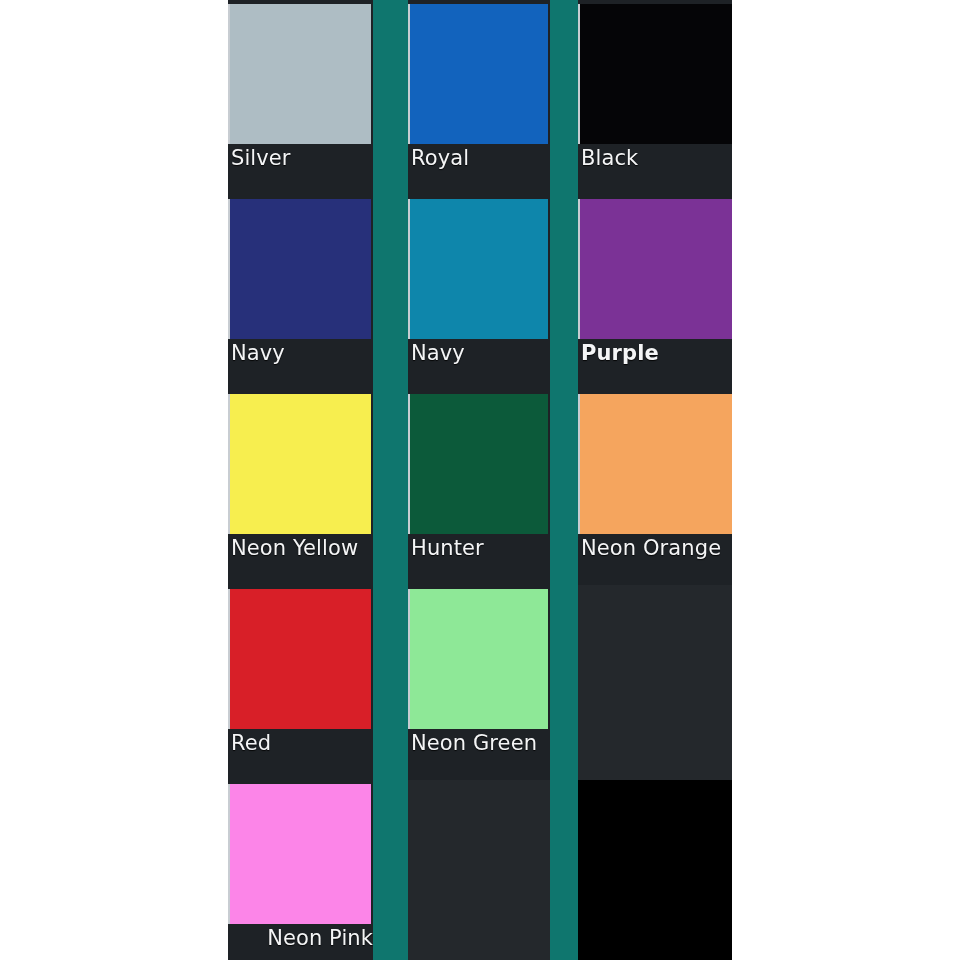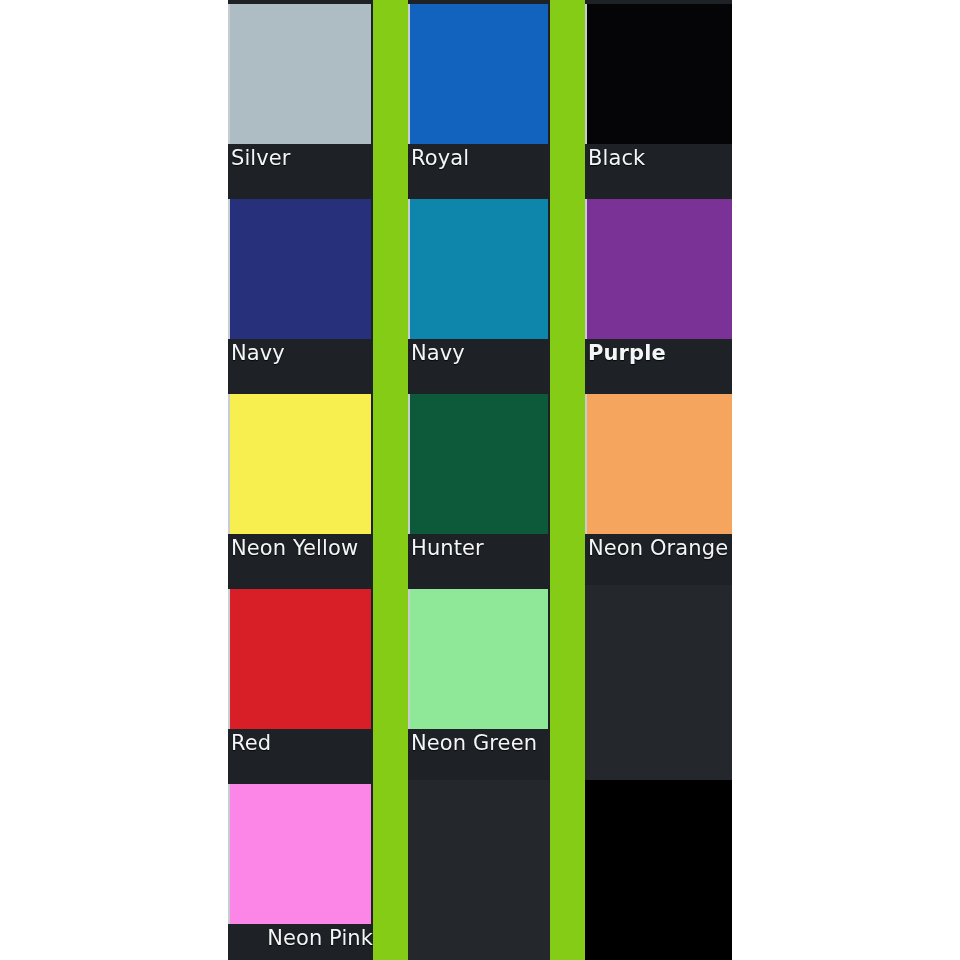--- a/index.html
+++ b/index.html
@@ -34,21 +34,21 @@
 
   .swatch-column {
     background: #000000;
     height: 100%;
     display: flex;
     flex-direction: column;
     flex: 0 0 auto;
   }
 
   .swatch-column.col-0 { width: 145px; margin-right: 35px; }
-  .swatch-column.col-1 { width: 142px; margin-right: 35px; }
+  .swatch-column.col-1 { width: 142px; margin-right: 28px; }
   .swatch-column.col-2 { width: 169px; }
 
   .swatch-cell {
     position: relative;
     height: 195px;
     flex: 0 0 auto;
     background: #1e2226;
     box-sizing: border-box;
     overflow: hidden;
   }
@@ -81,21 +81,21 @@
     line-height: 30px;
     letter-spacing: 0.1px;
     white-space: nowrap;
     text-shadow: 0 1px 1px rgba(0,0,0,0.85);
   }
 </style>
 </head>
 <body>
 
 <div id="swatch-page" style="background: rgb(255, 255, 255);">
-  <div id="swatch-panel" style="background: #84cc16;">
+  <div id="swatch-panel" style="background: #0f766e;">
 
   <div class="swatch-column col-0">
         <div class="swatch-cell">
           <div class="swatch-chip" style="background: rgb(174, 189, 196); border-left-color: rgb(200, 205, 210);"></div>
           <div class="swatch-label" style="color: rgb(244, 245, 246);">Silver</div>
         </div>
         <div class="swatch-cell">
           <div class="swatch-chip" style="background: rgb(39, 48, 122); border-left-color: rgb(200, 205, 210);"></div>
           <div class="swatch-label" style="color: rgb(244, 245, 246);">Navy</div>
         </div>

